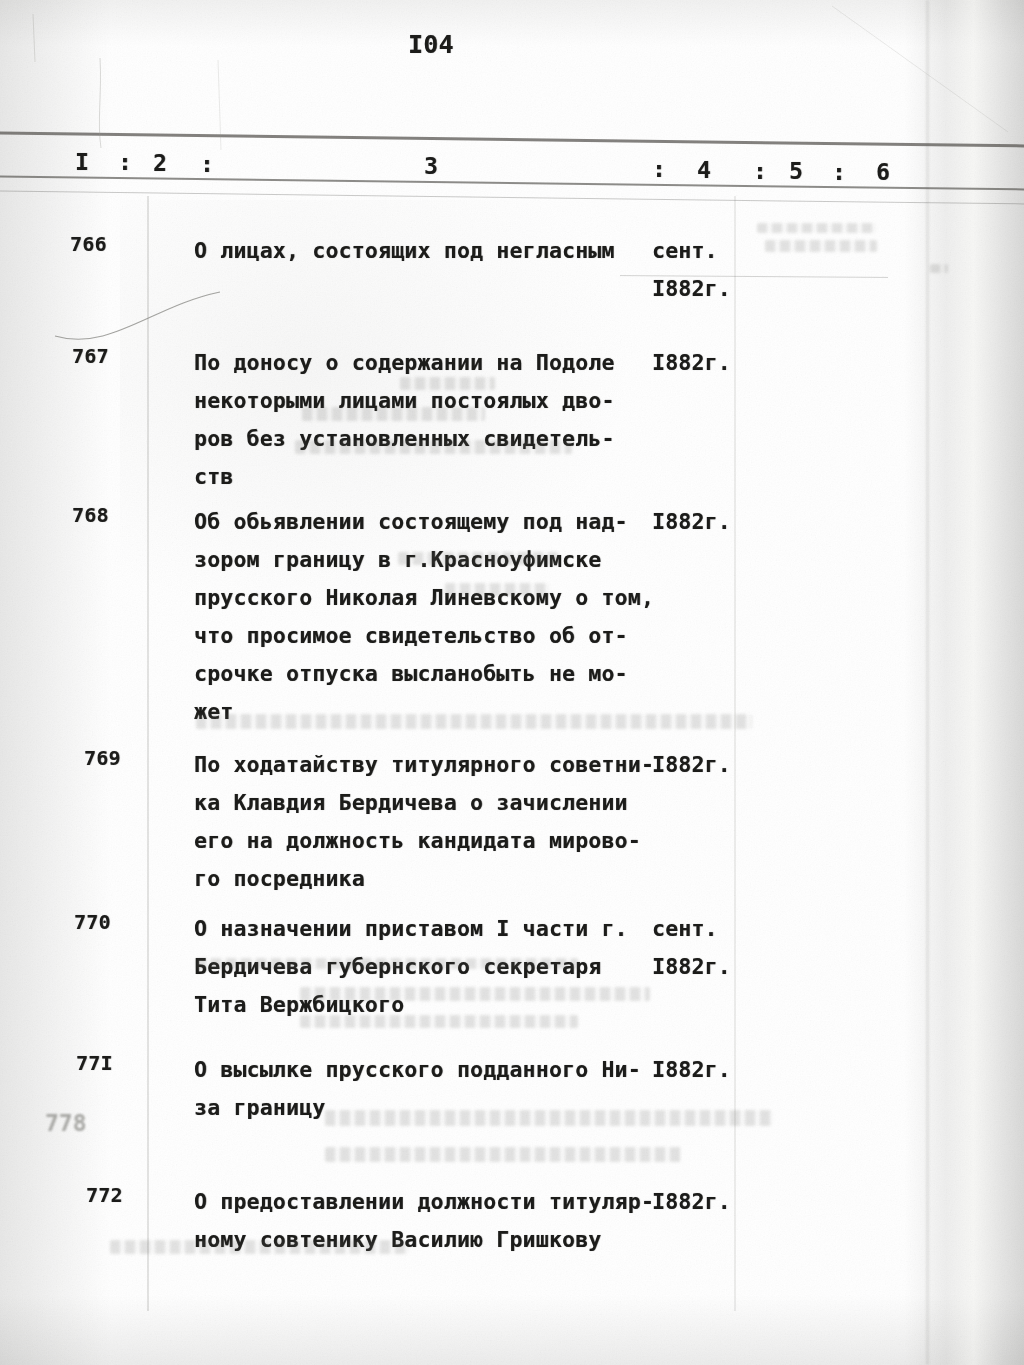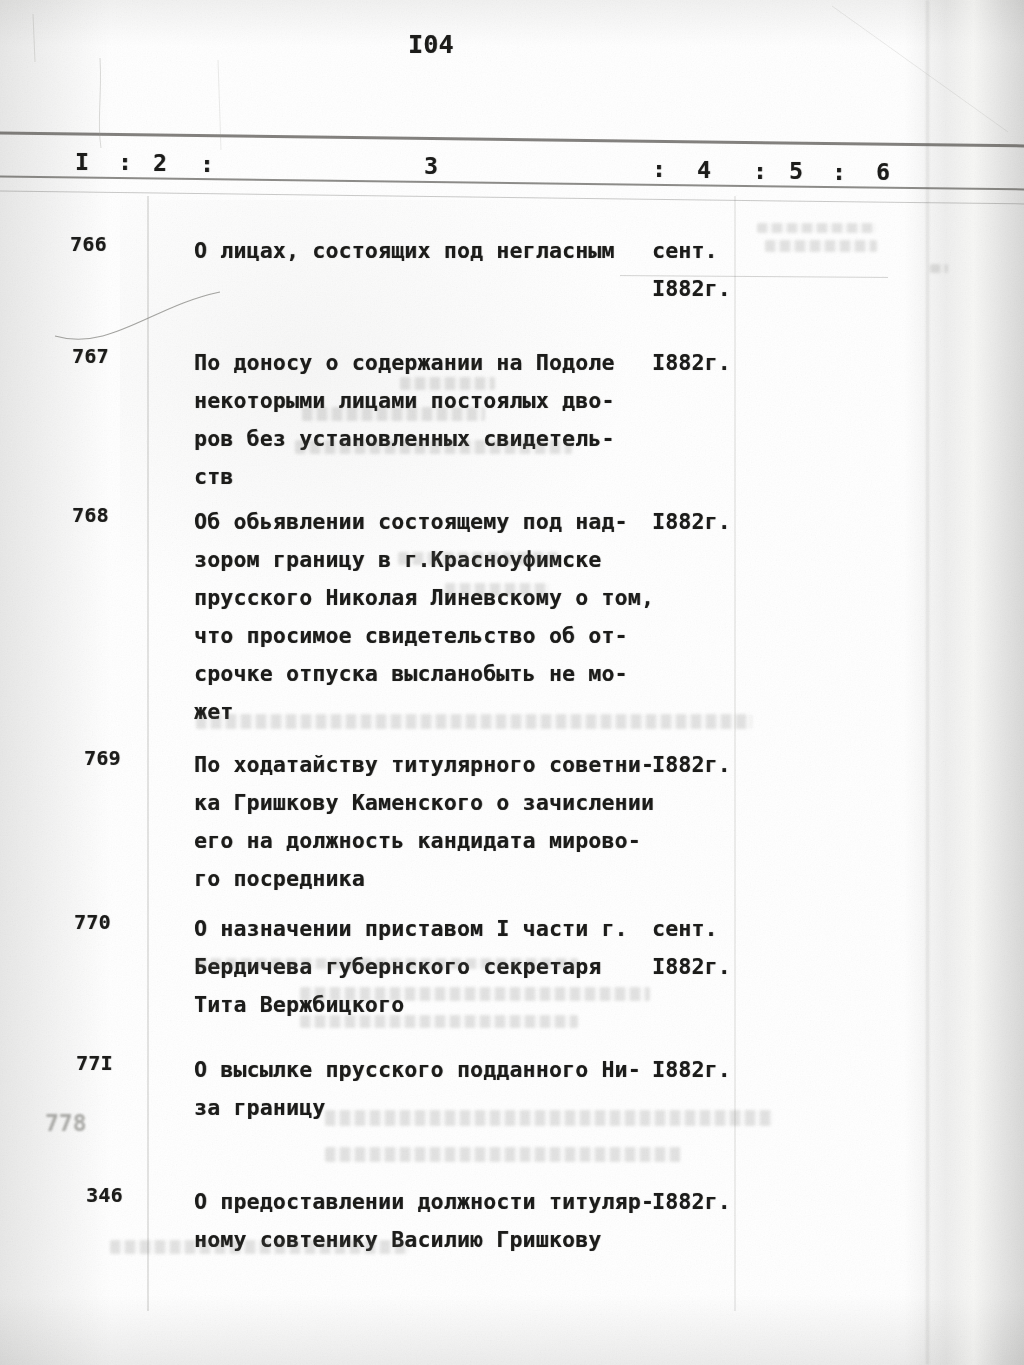--- a/index.html
+++ b/index.html
@@ -142,21 +142,21 @@
           <div class="tline typed">жет</div>
         </div>
         <div class="entry-date">
           <div class="tline typed">I882г.</div>
         </div>
       </div>
       <div class="entry" style="top: 746px;">
         <div class="entry-no typed" style="left: 84px;">769</div>
         <div class="entry-text">
           <div class="tline typed">По ходатайству титулярного советни-</div>
-          <div class="tline typed">ка Гришкову Каменского о зачислении</div>
+          <div class="tline typed">ка Клавдия Бердичева о зачислении</div>
           <div class="tline typed">его на должность кандидата мирово-</div>
           <div class="tline typed">го посредника</div>
         </div>
         <div class="entry-date">
           <div class="tline typed">I882г.</div>
         </div>
       </div>
       <div class="entry" style="top: 910px;">
         <div class="entry-no typed" style="left: 74px;">770</div>
         <div class="entry-text">
@@ -173,21 +173,21 @@
         <div class="entry-no typed" style="left: 76px;">77I</div>
         <div class="entry-text">
           <div class="tline typed">О высылке прусского подданного Ни-</div>
           <div class="tline typed">за границу</div>
         </div>
         <div class="entry-date">
           <div class="tline typed">I882г.</div>
         </div>
       </div>
       <div class="entry" style="top: 1183px;">
-        <div class="entry-no typed" style="left: 86px;">346</div>
+        <div class="entry-no typed" style="left: 86px;">772</div>
         <div class="entry-text">
           <div class="tline typed">О предоставлении должности титуляр-</div>
           <div class="tline typed">ному совтенику Василию Гришкову</div>
         </div>
         <div class="entry-date">
           <div class="tline typed">I882г.</div>
         </div>
       </div>
     </div>
 

